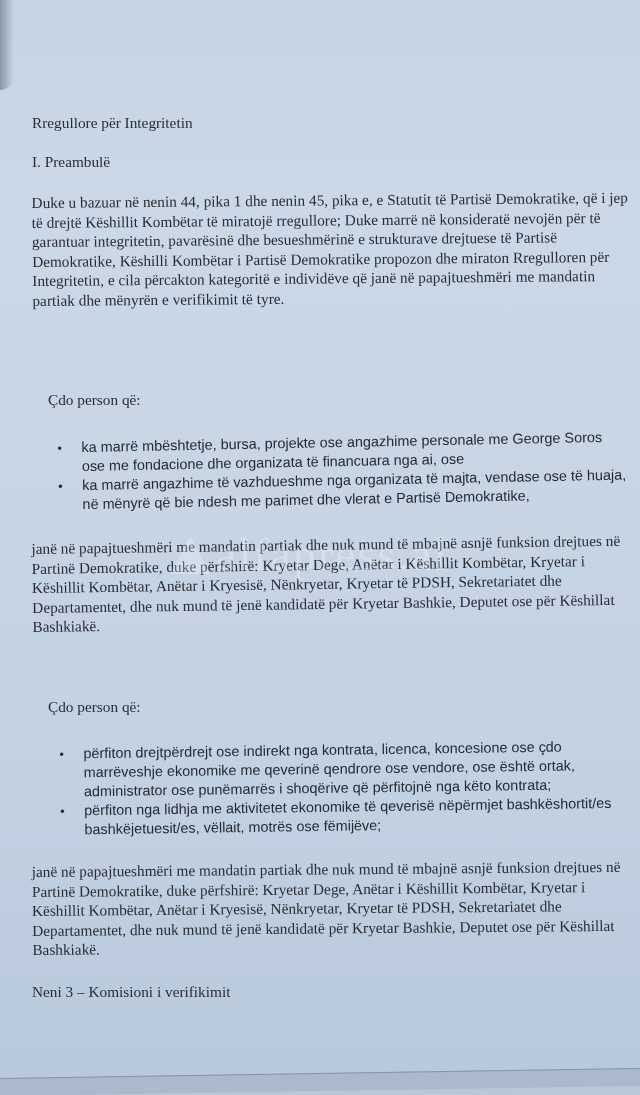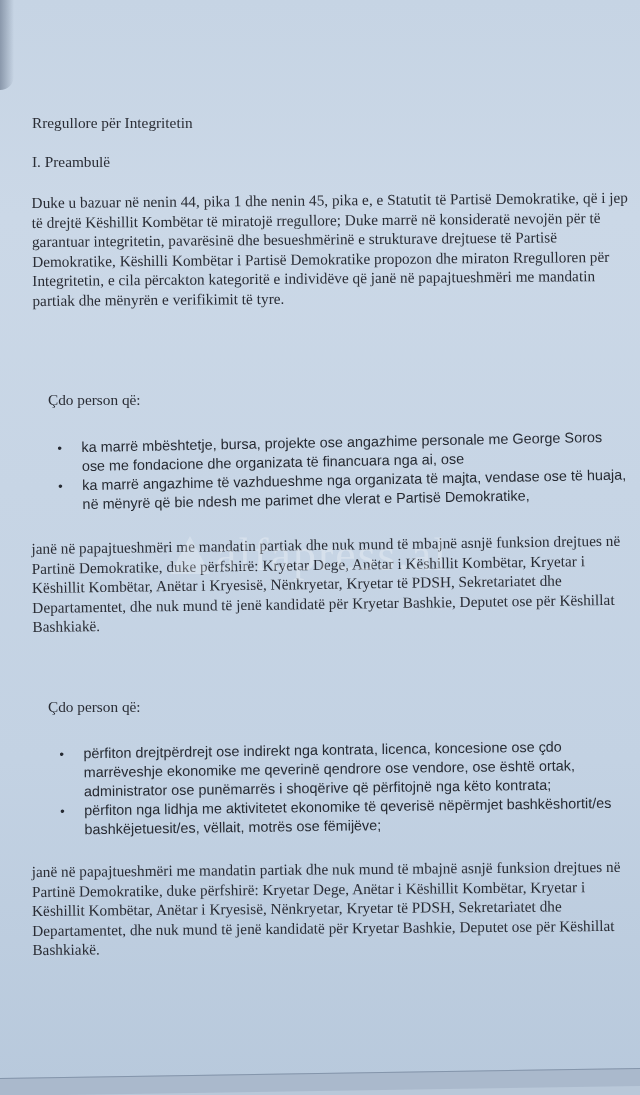--- a/index.html
+++ b/index.html
@@ -123,20 +123,21 @@
     <div style="height:22px"></div>
     <div class="serif tilt3" style="white-space:nowrap">
       <div>janë në papajtueshmëri me mandatin partiak dhe nuk mund të mbajnë asnjë funksion drejtues në</div>
       <div>Partinë Demokratike, duke përfshirë: Kryetar Dege, Anëtar i Këshillit Kombëtar, Kryetar i</div>
       <div>Këshillit Kombëtar, Anëtar i Kryesisë, Nënkryetar, Kryetar të PDSH, Sekretariatet dhe</div>
       <div>Departamentet, dhe nuk mund të jenë kandidatë për Kryetar Bashkie, Deputet ose për Këshillat</div>
       <div>Bashkiakë.</div>
     </div>
     <div class="gap-md"></div>
 
+    <p class="heading serif">Neni 3 – Komisioni i verifikimit</p>
   </div>
 
   <div class="watermark">
     <span class="wm-logo"></span>
     <span>alfapress.al</span>
   </div>
 </div>
 
 <div class="bottom-edge"></div>
 

